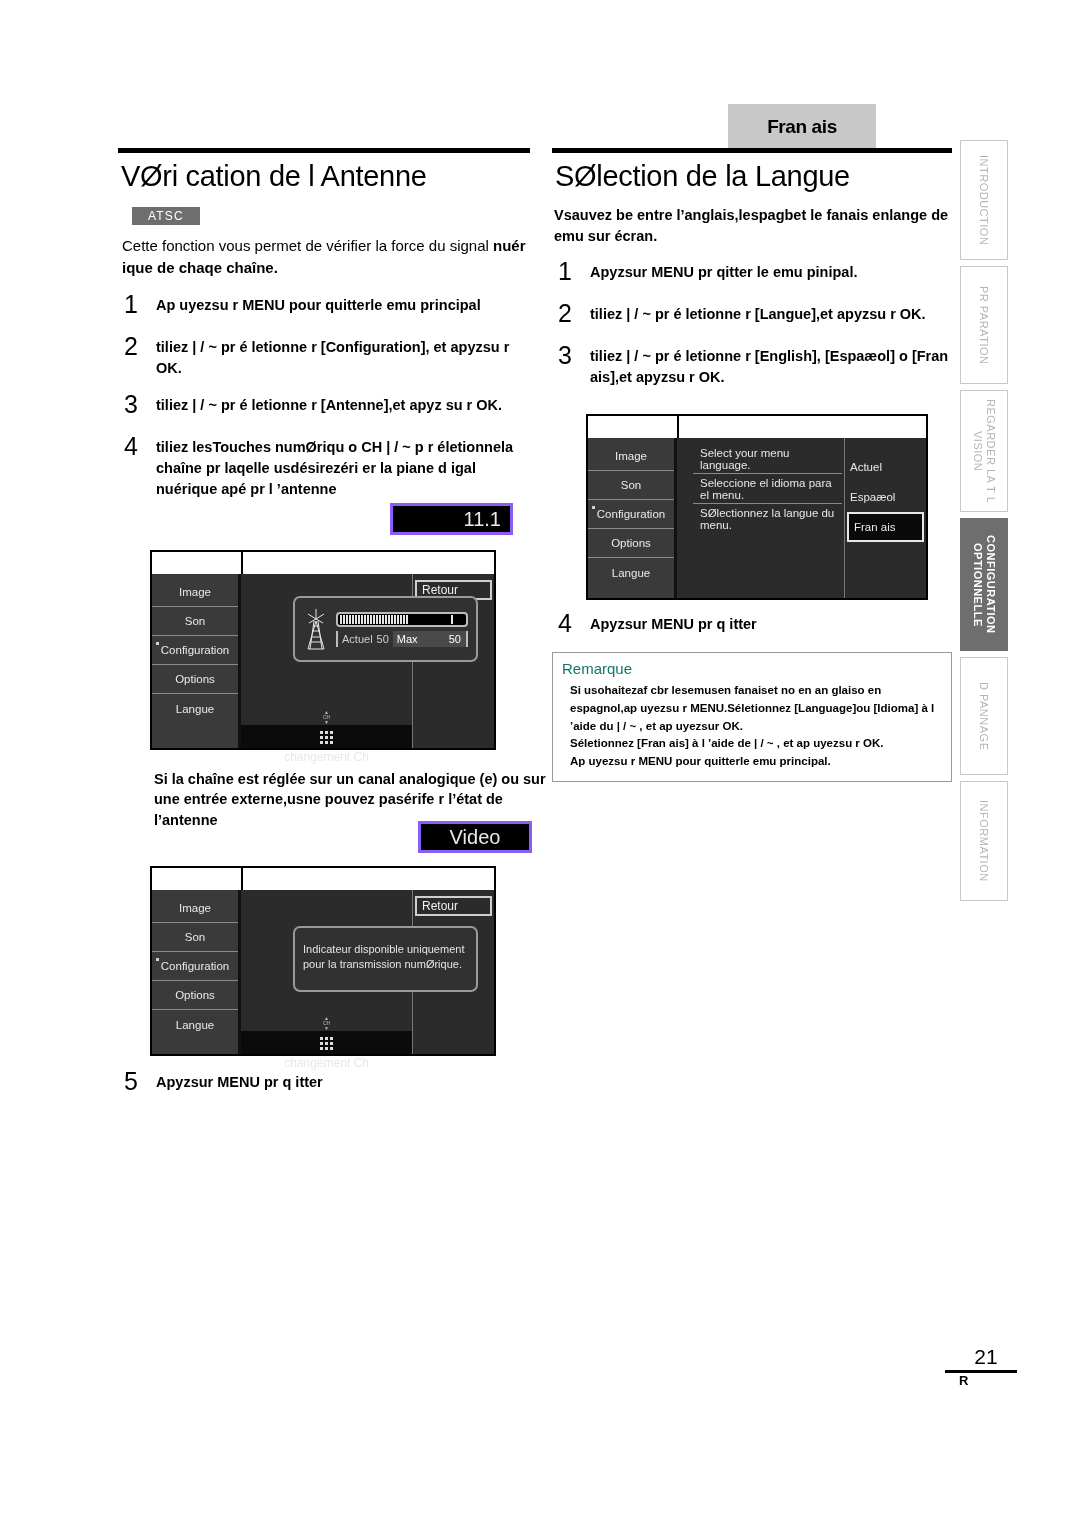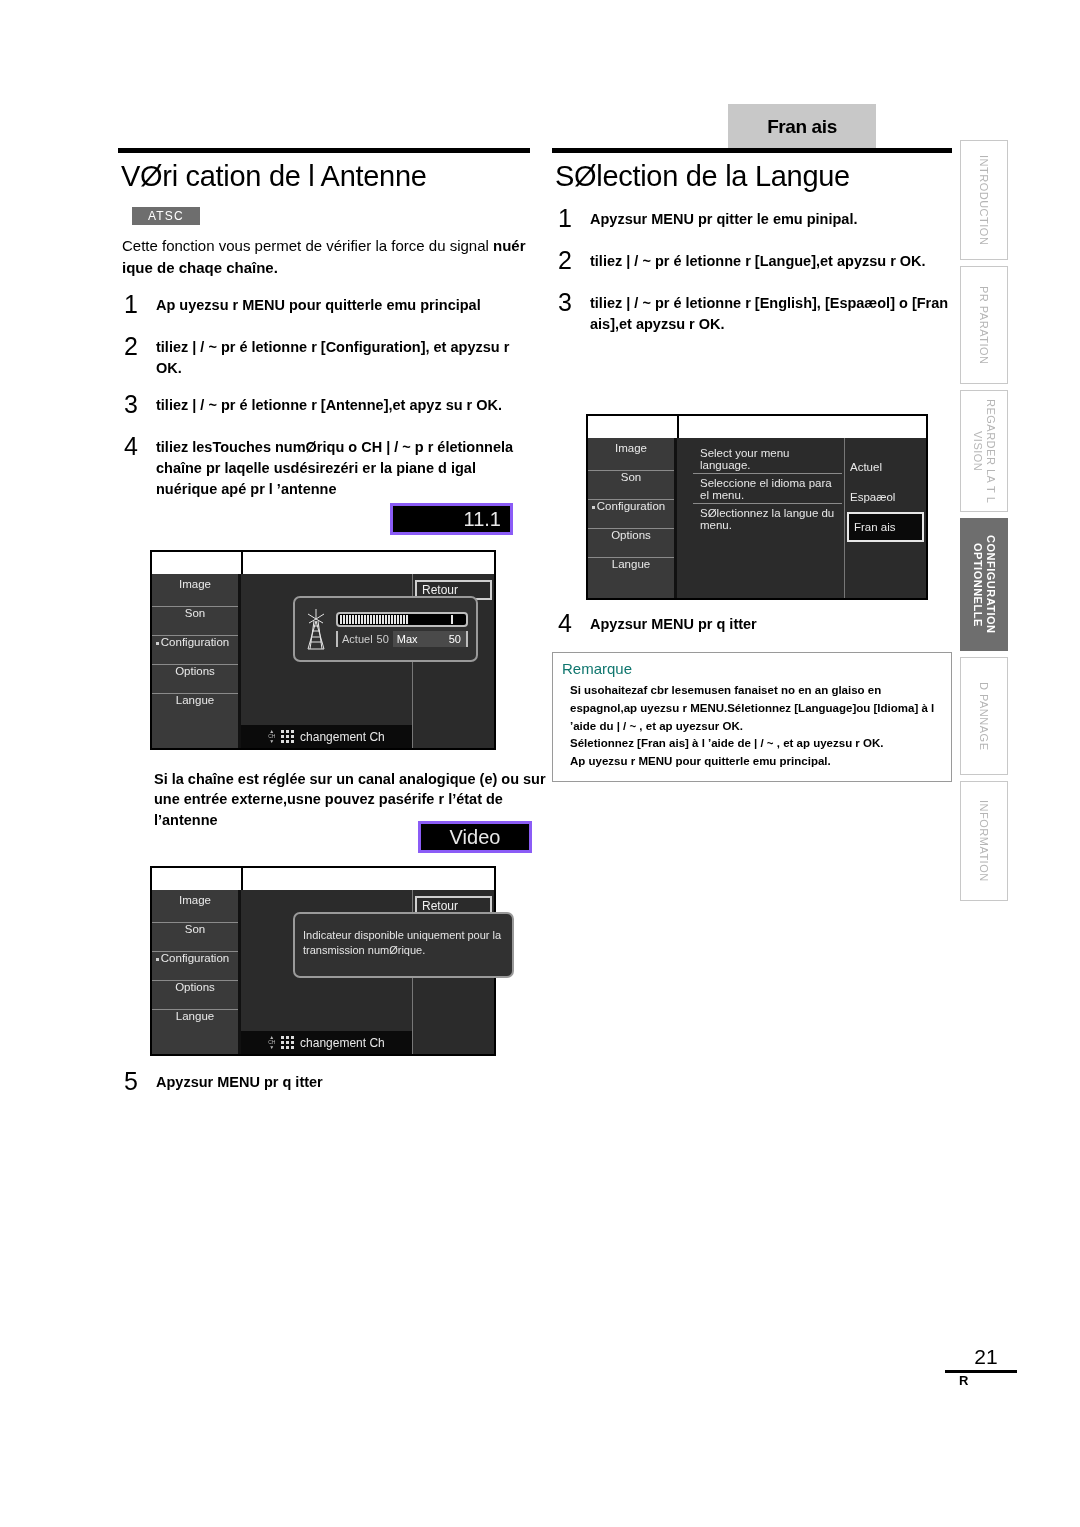--- a/index.html
+++ b/index.html
@@ -78,21 +78,21 @@
   .tv .topbar .tb-r{ flex:1; background:#fff; }
   .tv .body{ display:flex; height:calc(100% - 22px); position:relative; }
 
   .tv .sidebar{
     width:89px; background:#3a3a3a; border-right:3px solid #111;
     display:flex; flex-direction:column; padding-top:4px;
     box-sizing:border-box;
   }
   .tv .sidebar .mi{
     color:#e9e9e9; font-size:11.5px; height:29px;
-    display:flex; align-items:flex-start; justify-content:center;
+    display:flex; align-items:center; justify-content:center;
     border-bottom:1px solid #8a8a8a; position:relative;
     box-sizing:border-box;
   }
   .tv .sidebar .mi:last-child{ border-bottom:none; }
   .tv .sidebar .mi .dot{
     position:absolute; left:4px; top:6px; width:3px; height:3px;
     background:#d0d0d0;
   }
 
   .tv .content{ flex:1; position:relative; background:#2b2b2b;padding-left:16px; }
@@ -101,21 +101,21 @@
     padding-top:6px; box-sizing:border-box;
   }
   .tv .retour{
     border:2px solid #cfcfcf; background:#2b2b2b; color:#f0f0f0;
     font-size:12px; padding:1px 5px; margin:0 2px;
   }
 
   .tv .bottombar{
     position:absolute; left:0; right:0; bottom:0; height:23px;
     background:#0b0b0b; display:flex; align-items:center; justify-content:center;
-    color:#e8e8e8; font-size:12px; gap:6px;
+    color:#e8e8e8; font-size:12px; gap:6px;flex-direction:column;
   }
   .ch-icon{ display:flex; align-items:center; gap:2px; }
   .ch-icon .arrows{
     display:flex; flex-direction:column; align-items:center;
     font-size:5px; line-height:5px; color:#bbb;
   }
   .ch-icon .chlbl{ font-size:5px; color:#bbb; letter-spacing:-0.2px; }
   .keypad{
     display:grid; grid-template-columns:repeat(3,3px); grid-template-rows:repeat(3,3px);
     gap:2px;
@@ -146,21 +146,21 @@
     border-left:2px solid #bdbdbd; border-right:2px solid #bdbdbd;
     height:16px; font-size:11px; color:#cfcfcf;
   }
   .readout .lbl{ padding-left:4px; }
   .readout .val{ padding:0 4px; }
   .readout .grp2{ background:#4a4a4a; color:#fff; display:flex; height:100%;
                   align-items:center; flex:1; justify-content:space-between;
                   padding:0 5px 0 4px; }
 
   .msgbox{
-    position:absolute; left:52px; top:22px; width:221px; height:66px;
+    position:absolute; left:52px; top:36px; width:185px; height:66px;
     border:2px solid #9a9a9a; border-radius:7px; background:#313131;
     color:#e4e4e4; font-size:11px; line-height:1.35;
     padding:14px 8px; box-sizing:border-box;
   }
 
   
   .langrows{ padding:6px 0 0 0; }
   .langrow{
     color:#e7e7e7; font-size:11.5px; height:30px;
     display:flex; align-items:center; padding-left:7px;
@@ -418,20 +418,21 @@
 <div style="position:absolute; left:118px; top:1072px; width:412px;">
   <div class="step" style="margin:0;">
     <span class="num">5</span>
     <span class="txt">Apyzsur      MENU  pr q    itter</span>
   </div>
 </div>
 
 <div class="col-right">
   <div class="rule right"></div>
   <h1 class="section-title">SØlection de la Langue</h1>
+  <p class="lead-bold" style="margin-top:12px;">Vsauvez be entre l’anglais,lespagbet le fanais enlange de emu sur écran.</p>
 
   <div class="step">
     <span class="num">1</span>
     <span class="txt">Apyzsur          MENU pr qitter le emu pinipal.</span>
   </div>
   <div class="step">
     <span class="num">2</span>
     <span class="txt">tiliez    | / ~  pr é    letionne r [Langue],et apyzsu       r OK.</span>
   </div>
   <div class="step">

